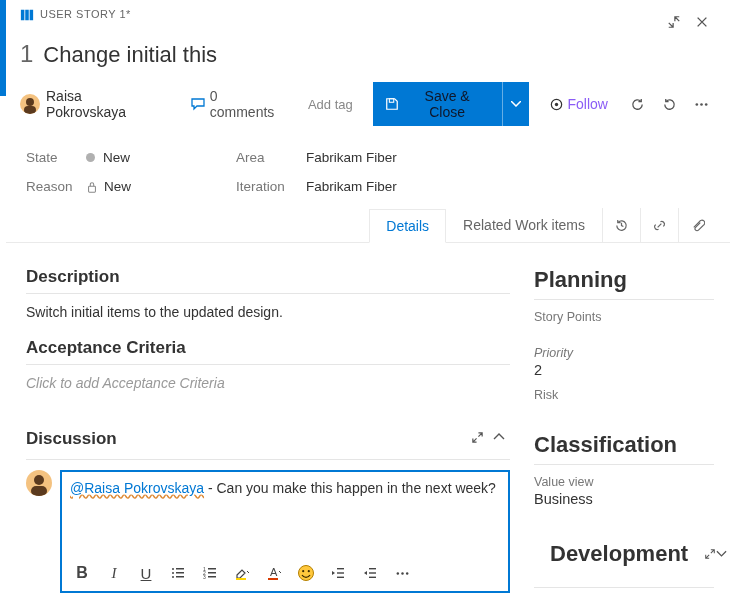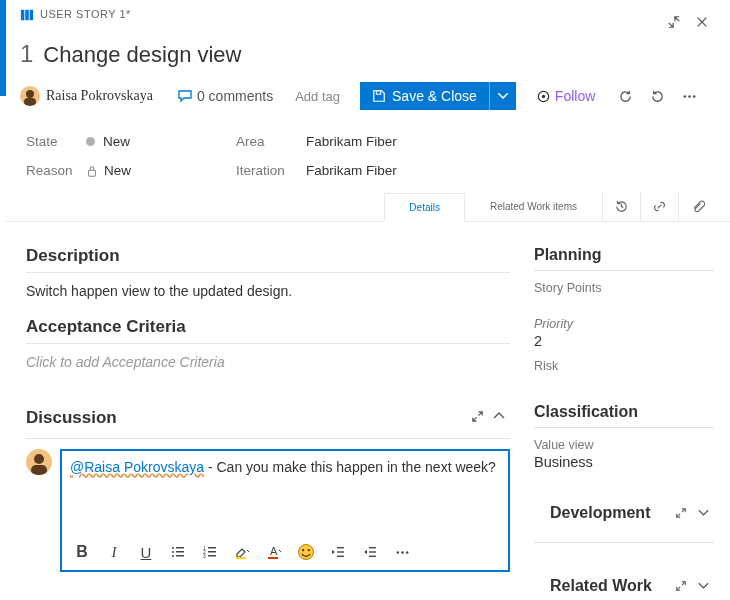--- a/index.html
+++ b/index.html
@@ -9,39 +9,39 @@
   .header-top { display: flex; padding: 8px 14px 0 14px; }
   .type-icon { width: 14px; height: 14px; display: inline-flex; }
   .type-label { font-size: 11px; color: #666; margin-left: 6px; letter-spacing: 0.5px; }
   .spacer { flex: 1; }
   .tc-icon { width: 28px; height: 28px; display: inline-flex; align-items: center; justify-content: center; color: #555; cursor: pointer; }
   .title-row { display: flex; align-items: baseline; padding: 4px 14px 10px 14px; }
   .wi-id { font-size: 24px; color: #666; margin-right: 10px; }
   .wi-title { font-size: 22px; color: #333; }
   .info-bar { display: flex; align-items: center; padding: 4px 14px 8px 14px; gap: 6px; }
   .avatar { width: 20px; height: 20px; border-radius: 50%; overflow: hidden; display: inline-flex; }
-  .assignee { font-size: 14px; color: #333; margin-right: 18px; font-family: Liberation Serif, serif; }
+  .assignee { font-size: 14px; color: #333; margin-right: 18px; }
   .comments { display: inline-flex; align-items: center; color: #555; font-size: 14px; margin-right: 8px; }
   .comments svg { margin-right: 4px; }
   .addtag { color: #888; font-size: 13px; padding: 4px 8px; cursor: pointer; }
   .save-wrap { display: inline-flex; margin-left: 6px; }
-  .save-btn { background: #0078d4; color: #ffffff; border: none; padding: 6px 12px; font-size: 14px; display: inline-flex; align-items: center; cursor: pointer; }
+  .save-btn { background: #0078d4; color: #0f172a; border: none; padding: 6px 12px; font-size: 14px; display: inline-flex; align-items: center; cursor: pointer; }
   .save-btn svg { margin-right: 6px; }
   .save-caret { background: #0078d4; color: #fff; border: none; border-left: 1px solid rgba(255,255,255,.4); padding: 6px 8px; cursor: pointer; }
   .follow { display: inline-flex; align-items: center; color: #8b5cf6; font-size: 14px; margin-left: 14px; cursor: pointer; }
   .follow svg { margin-right: 4px; }
   .tc-right { display: inline-flex; align-items: center; margin-left: 10px; gap: 4px; }
   .fields { display: grid; grid-template-columns: 60px 150px 70px 200px; row-gap: 14px; padding: 16px 20px 14px 20px; font-size: 13.5px; }
   .flabel { color: #777; }
   .fval { color: #333; display: inline-flex; align-items: center; }
   .state-dot { width: 9px; height: 9px; border-radius: 50%; background: #b0b0b0; margin-right: 8px; }
   .lock-icon { width: 12px; height: 12px; margin-right: 6px; color: #888; }
   .tabs-row { display: flex; border-bottom: 1px solid #eaeaea; padding: 0 14px 0 0; }
   .tabs-row .spacer { flex: 1; }
-  .tab { padding: 8px 24px; font-size: 10px; color: #666; border: 1px solid transparent; border-bottom: none; cursor: pointer; }
+  .tab { padding: 8px 16px; font-size: 14px; color: #666; border: 1px solid transparent; border-bottom: none; cursor: pointer; }
   .tab.active { color: #0078d4; border: 1px solid #eaeaea; border-bottom: 1px solid #fff; background: #fff; position: relative; top: 1px; }
   .tab-ic { width: 38px; display: inline-flex; align-items: center; justify-content: center; color: #666; border-left: 1px solid #eaeaea; cursor: pointer; }
   .body-cols { display: flex; }
   .left { flex: 1; padding: 14px 20px 20px 20px; }
   .right { width: 200px; padding: 14px 16px 20px 4px; }
   .sec-h { font-size: 17px; color: #333; margin: 10px 0 6px 0; font-weight: 600; }
   .sec-rule { border: none; border-bottom: 1px solid #e5e5e5; margin: 4px 0 10px 0; }
   .desc-text { font-size: 14px; margin: 8px 0 18px 0; }
   .placeholder { color: #999; font-style: italic; font-size: 14px; }
   .disc-head { display: flex; align-items: center; }
@@ -51,21 +51,21 @@
   .disc-avatar { width: 28px; margin-right: 6px; }
   .disc-avatar .avatar { width: 26px; height: 26px; }
   .editor { flex: 1; border: 2px solid #0078d4; display: flex; flex-direction: column; gap: 11px; }
   .editor-body { min-height: 72px; padding: 8px; font-size: 14px; }
   .mention { color: #0078d4; text-decoration: underline; text-decoration-style: wavy; text-decoration-color: #d83; }
   .editor-toolbar { display: flex; align-items: center; gap: 4px; padding: 4px 6px; }
   .tbtn { width: 28px; height: 28px; display: inline-flex; align-items: center; justify-content: center; color: #444; cursor: pointer; font-size: 15px; }
   .tbtn b { font-weight: 700; font-size: 16px; }
   .tbtn i { font-style: italic; font-family: Georgia, serif; }
   .tbtn u { text-decoration: underline; }
-  .right .sec-h { font-size: 16px; }
+  .right .sec-h { font-size: 22px; }
   .rlabel { font-size: 12.5px; color: #777; margin-top: 10px; }
   .rval { font-size: 14.5px; color: #333; margin-top: 2px; }
   .rhead { display: flex; align-items: center; margin-top: 18px; }
   .rhead .sec-h { margin: 16px; }
   .rhead .spacer { flex: 1; }
   svg { display: block; }
 </style>
 </head>
 <body>
 
@@ -89,21 +89,21 @@
     </span>
     <span class="tc-icon">
       <svg viewBox="0 0 16 16" width="14" height="14">
           <path d="M3 3 L13 13 M13 3 L3 13" stroke="#555" stroke-width="1.6" fill="none"></path>
         </svg>
     </span>
   </div>
 
   <div class="title-row">
     <span class="wi-id">1</span>
-    <span class="wi-title">Change design view</span>
+    <span class="wi-title">Change initial this</span>
   </div>
 
   <div class="info-bar">
     <span class="avatar">
       <svg viewBox="0 0 20 20" width="20" height="20">
           <rect width="20" height="20" fill="#f4c280"></rect>
           <circle cx="10" cy="8" r="4" fill="#5b3a1e"></circle>
           <rect x="4" y="12" width="12" height="8" rx="4" fill="#5b3a1e"></rect>
         </svg>
     </span>
@@ -199,21 +199,21 @@
       <svg viewBox="0 0 16 16" width="15" height="15">
           <path d="M11 5l-5 5a2 2 0 1 0 3 3l5-5a3 3 0 1 0-4-4L4 10" fill="none" stroke="#666" stroke-width="1.2"></path>
         </svg>
     </span>
   </div>
 
   <div class="body-cols">
     <div class="left">
       <div class="sec-h">Description</div>
       <hr class="sec-rule">
-      <div class="desc-text">Switch happen view to the updated design.</div>
+      <div class="desc-text">Switch initial items to the updated design.</div>
 
       <div class="sec-h">Acceptance Criteria</div>
       <hr class="sec-rule">
       <div class="placeholder">Click to add Acceptance Criteria</div>
 
       <div class="disc-head" style="margin-top:28px;">
         <div class="sec-h">Discussion</div>
         <span class="spacer"></span>
         <span class="disc-ic">
           <svg viewBox="0 0 14 14" width="13" height="13">

